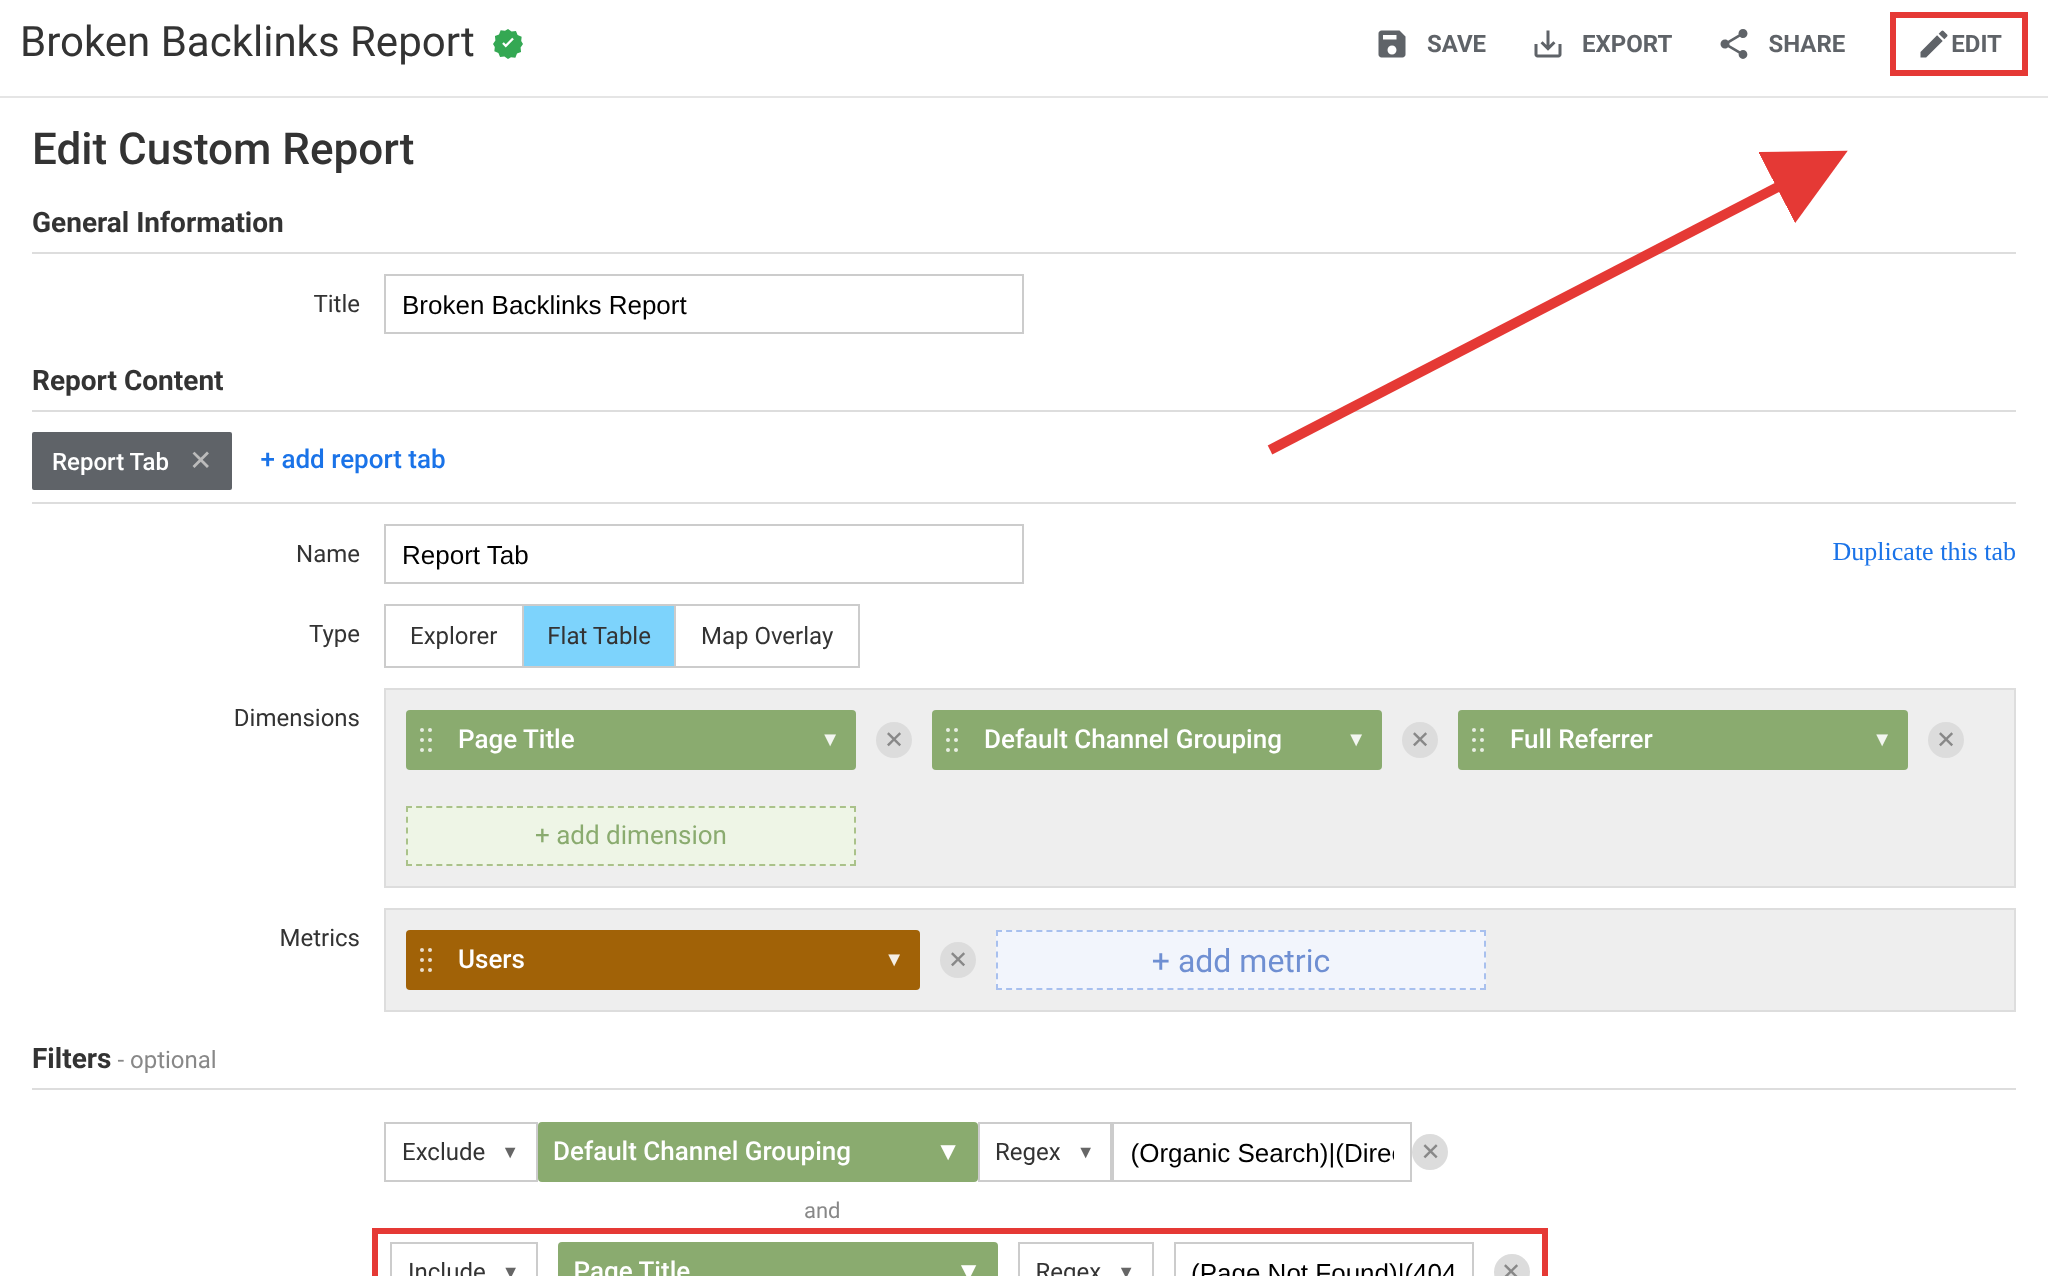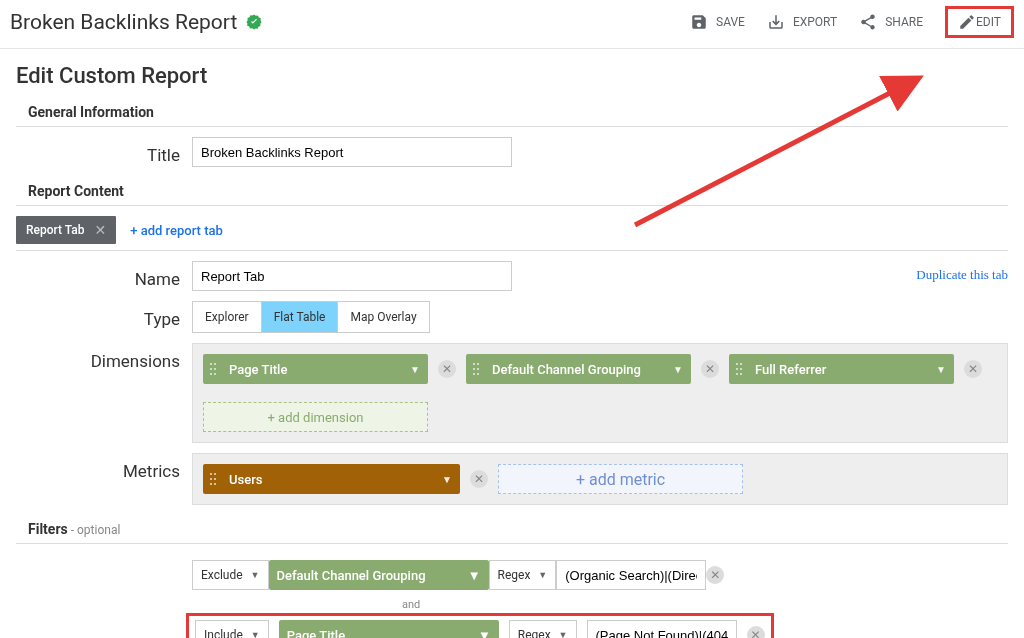--- a/index.html
+++ b/index.html
@@ -35,21 +35,21 @@
     display: flex;
     align-items: center;
     gap: 22px;
   }
   .top-action {
     display: flex;
     align-items: center;
     gap: 8px;
     text-transform: uppercase;
     font-size: 12px;
-    font-weight: 400;
+    font-weight: 700;
     color: #5f6368;
     cursor: pointer;
   }
   .top-action svg { fill: #5f6368; }
   .edit-box {
     border: 3px solid #e53935;
     padding: 4px 10px;
     display: flex;
     align-items: center;
     gap: 8px;
@@ -58,21 +58,21 @@
     padding: 10px 16px 40px 16px;
   }
   .page-title {
     font-size: 22px;
     font-weight: 500;
     margin: 4px 0 12px 0;
   }
   .section-heading {
     font-size: 14px;
     font-weight: 700;
-    margin: 16px 0 6px 12px;
+    margin: 16px 0 6px 0;
   }
   .section-heading .optional {
     font-weight: 400;
     color: #888;
     font-size: 12px;
   }
   hr.section-rule {
     border: none;
     border-top: 1px solid #ddd;
     margin: 0 0 10px 0;
@@ -81,21 +81,21 @@
     display: flex;
     align-items: flex-start;
     margin-bottom: 10px;
   }
   .form-label {
     width: 176px;
     text-align: right;
     padding-right: 12px;
     padding-top: 8px;
     color: #333;
-    font-size: 17px;
+    font-size: 12px;
   }
   .form-content {
     flex: 1;
     min-width: 0;
   }
   input.text-input {
     width: 320px;
     height: 30px;
     border: 1px solid #ccc;
     padding: 4px 8px;

